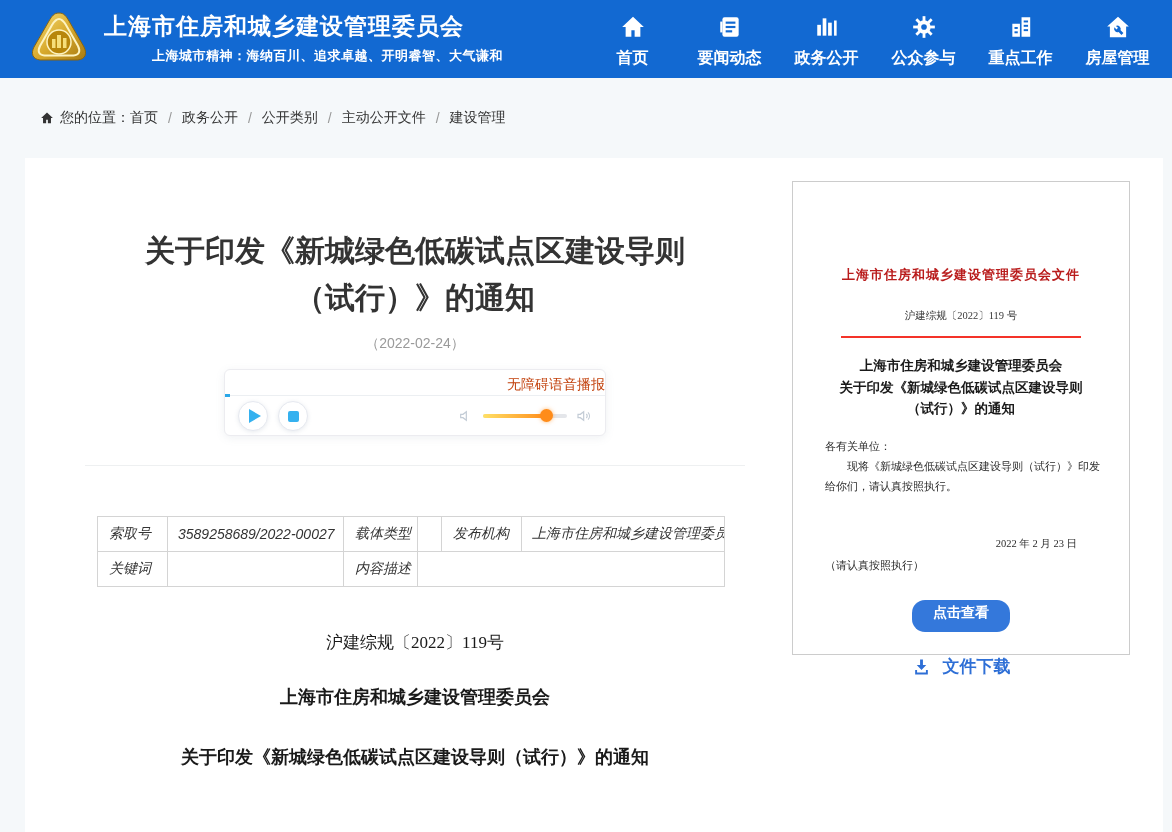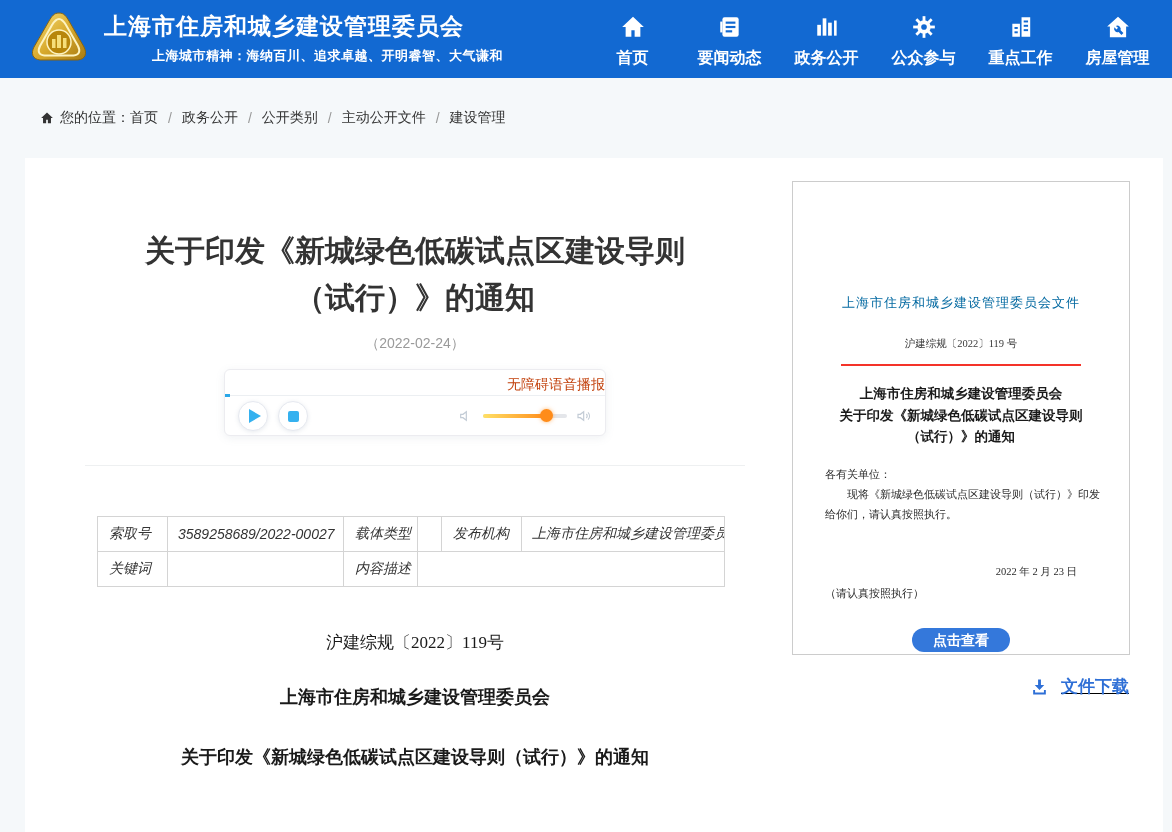--- a/index.html
+++ b/index.html
@@ -59,32 +59,32 @@
   .meta-table td.lbl { padding-left:11px; }
 
   .doc-line { text-align:center; font-family:"Liberation Serif","DejaVu Serif",serif; color:#1a1a1a; }
   .doc-line.p1 { margin-top:44px; font-size:17px; }
   .doc-line.p2 { margin-top:31px; font-size:18px; font-weight:bold; }
   .doc-line.p3 { margin-top:36px; font-size:18px; font-weight:bold; }
 
   
   .preview { position:absolute; left:767px; top:23px; width:338px; height:474px; background:#fff; border:1px solid #ccc;
              font-family:"Liberation Serif","DejaVu Serif",serif; }
-  .pv-redhead { margin-top:112px; text-align:center; font-size:13px; font-weight:normal; color:#0369a1; letter-spacing:1px; }
+  .pv-redhead { margin-top:84px; text-align:center; font-size:13px; font-weight:bold; color:#b91c1c; letter-spacing:1px; }
   .pv-docno { margin-top:25px; text-align:center; font-size:10.5px; color:#3a3a3a; }
   .pv-redline { width:240px; margin:13px auto 0; border-top:2px solid #f43329; }
   .pv-title { margin-top:17px; text-align:center; font-size:13.5px; font-weight:bold; color:#1a1a1a; line-height:1.6; }
   .pv-body { margin-top:16px; padding:0 26px 0 32px; font-size:11px; color:#2b2b2b; line-height:1.85; }
   .pv-salutation { }
   .pv-para { text-indent:2em; }
   .pv-date { margin-top:40px; text-align:right; padding-right:52px; font-size:10.5px; color:#2b2b2b; }
   .pv-note { margin-top:7px; padding-left:32px; font-size:11px; color:#2b2b2b; }
-  .pv-btn { width:98px; height:24px; margin:27px auto 0; background:#3478db; border-radius:13px; color:#fff;
+  .pv-btn { width:98px; height:32px; margin:27px auto 0; background:#3478db; border-radius:13px; color:#fff;
             font-family:"Liberation Sans",sans-serif; font-size:14px; font-weight:bold; text-align:center; line-height:24px; cursor:pointer; }
-  .pv-download { margin-top:23px; display:flex; align-items:center; justify-content:flex-end; cursor:pointer;text-decoration:underline; }
+  .pv-download { margin-top:23px; display:flex; align-items:center; justify-content:center; cursor:pointer; }
   .dl-ico { width:19px; height:19px; margin-right:12px; }
   .pv-download-label { font-family:"Liberation Sans",sans-serif; font-size:17px; font-weight:bold; color:#2e6fd6; }
 </style>
 </head>
 <body>
 
 <div class="header">
   <div class="brand">
     <svg class="logo" viewBox="0 0 66 58">
       <defs>

